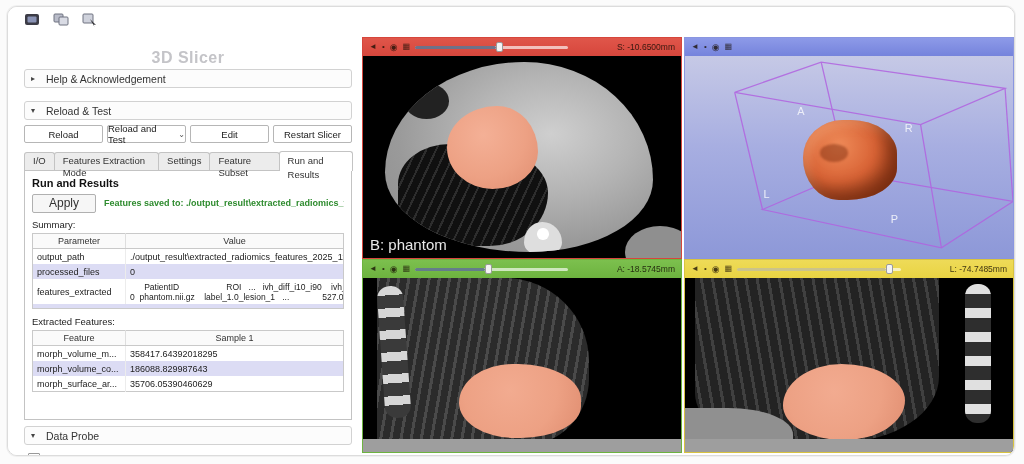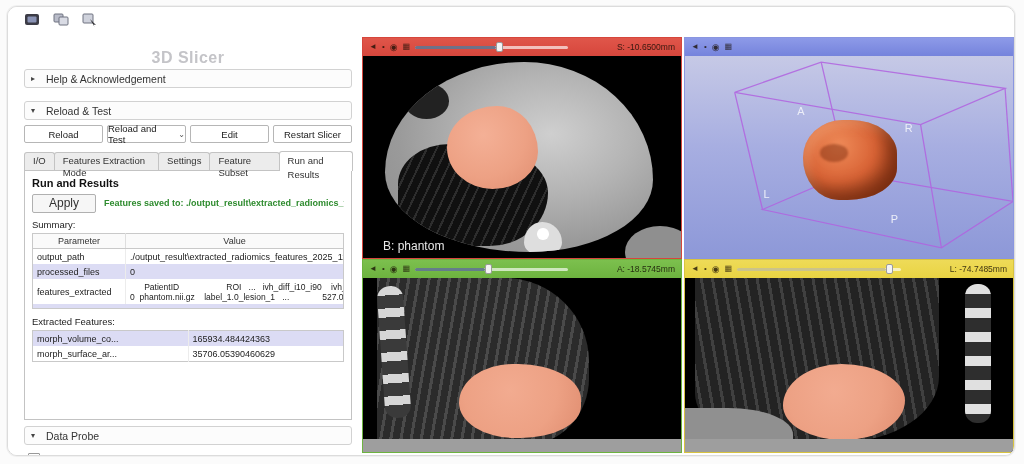--- a/index.html
+++ b/index.html
@@ -70,21 +70,21 @@
   .vcanvas{flex:1;position:relative;background:#000;overflow:hidden;}
 
   
   .ax-body{position:absolute;left:22px;top:6px;width:268px;height:190px;border-radius:52% 48% 46% 54%/58% 62% 38% 42%;background:radial-gradient(ellipse at 62% 38%,#cfcfcf 0%,#b4b4b4 35%,#9a9a9a 65%,#8a8a8a 100%);overflow:hidden;}
   .ax-lung{position:absolute;left:5%;bottom:3%;width:56%;height:54%;border-radius:40% 60% 45% 55%/45% 55% 60% 40%;background:repeating-linear-gradient(115deg,#2d2d2d 0 2px,#101010 2px 9px);}
   .ax-dark2{position:absolute;left:7%;top:11%;width:17%;height:19%;border-radius:50%;background:#222;}
   .ax-tumor{position:absolute;left:23%;top:23%;width:34%;height:44%;border-radius:55% 45% 50% 50%/50% 55% 45% 50%;background:radial-gradient(circle at 40% 35%,#f4b096 0%,#eda184 55%,#e08d70 100%);}
   .ax-spine{position:absolute;left:52%;bottom:-2%;width:14%;height:18%;border-radius:48% 52% 50% 50%/60% 60% 40% 40%;background:#dedede;}
   .ax-spine::after{content:"";position:absolute;left:35%;top:20%;width:30%;height:34%;border-radius:50%;background:#fff;}
   .ax-arm{position:absolute;right:-14px;bottom:-20px;width:70px;height:52px;border-radius:50%;background:#8f8f8f;}
-  .vp-corner-label{position:absolute;left:20px;bottom:5px;font-size:12px;color:#e8e8e8;text-align:right;}
+  .vp-corner-label{position:absolute;left:7px;bottom:5px;font-size:15px;color:#e8e8e8;text-align:right;}
 
   
   .sg-tissue{position:absolute;left:14px;top:0;width:212px;height:96%;border-radius:0 40% 30% 0/0 50% 40% 0;background:repeating-linear-gradient(100deg,#4a4a4a 0 3px,#2b2b2b 3px 10px);}
   .sg-ribs{position:absolute;left:18px;top:8px;width:26px;height:76%;border-radius:12px;transform:rotate(-4deg);background:repeating-linear-gradient(180deg,#d6d6d6 0 9px,#3a3a3a 9px 22px);}
   .sg-tumor{position:absolute;left:96px;bottom:14px;width:122px;height:74px;border-radius:46% 54% 52% 48%/55% 50% 45% 50%;background:radial-gradient(circle at 42% 36%,#f2ab90 0%,#eda184 55%,#df8c6f 100%);}
   .couch{position:absolute;left:0;bottom:0;width:100%;height:13px;background:#9e9e9e;}
 
   
   .co-tissue{position:absolute;left:10px;top:0;width:244px;height:94%;border-radius:0 0 40% 30%;background:repeating-linear-gradient(80deg,#404040 0 3px,#232323 3px 11px);}
   .co-spine{position:absolute;right:22px;top:6px;width:26px;height:80%;border-radius:12px;background:repeating-linear-gradient(180deg,#e0e0e0 0 10px,#2e2e2e 10px 24px);}
@@ -200,23 +200,31 @@
         <tr class="hl">
               <td colspan="2" style="height:4px;padding:0;"></td>
             </tr>
       </tbody>
         </table>
 
       <div class="mini-label">Extracted Features:</div>
 
       <table class="qt">
         <tbody>
+            <tr>
+          <th class="col-key">Feature</th>
+          <th>Sample 1</th>
+        </tr>
+        <tr>
+          <td>morph_volume_m...</td>
+          <td>358417.64392018295</td>
+        </tr>
         <tr class="hl">
           <td>morph_volume_co...</td>
-          <td>165934.484424363</td>
+          <td>186088.829987643</td>
         </tr>
         <tr>
           <td>morph_surface_ar...</td>
           <td>35706.05390460629</td>
         </tr>
 
       </tbody>
         </table>
 
     </div>

